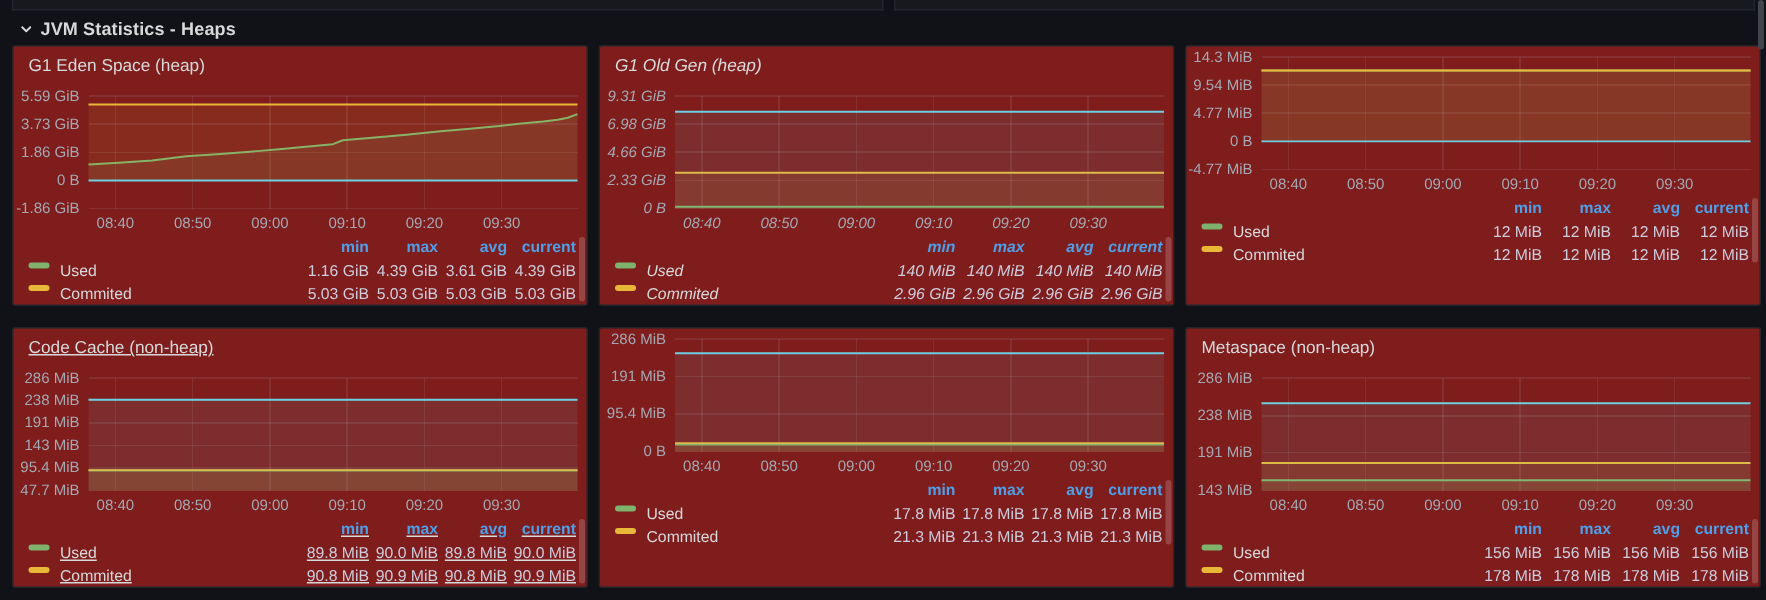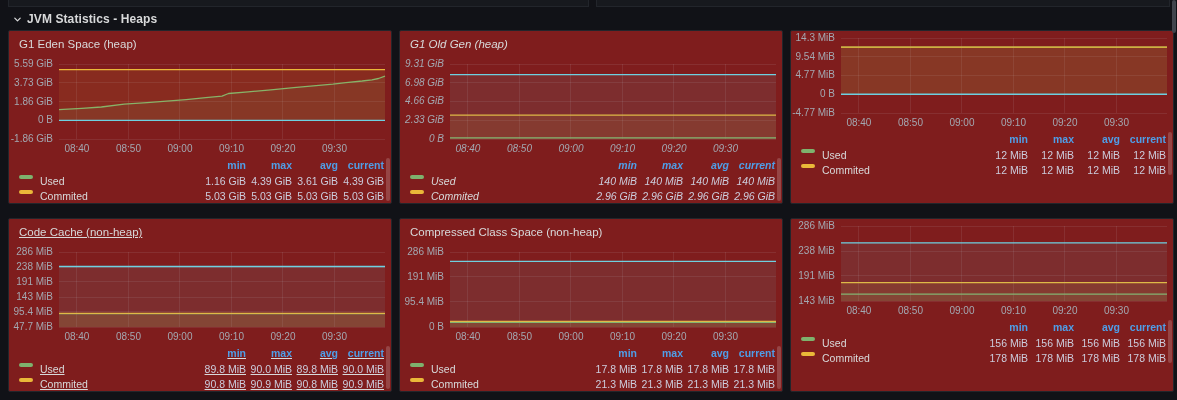--- a/index.html
+++ b/index.html
@@ -344,21 +344,20 @@
         <span class="val">90.8 MiB</span>
         <span class="val">90.9 MiB</span>
         <span class="val">90.8 MiB</span>
         <span class="val">90.9 MiB</span>
       </div>
       <div class="legend-scrollbar"></div>
     </div>
   </section>
 
   <section class="panel pos-1-1">
-    <div class="panel-title">Compressed Class Space (non-heap)</div>
     <svg class="chart" width="382" height="100">
         <g>
           <line x1="50" x2="376" y1="7" y2="7" stroke="rgba(204,204,220,0.10)" stroke-width="1" shape-rendering="crispEdges"></line>
           <text x="44" y="10" text-anchor="end" font-size="10" fill="#a3a8b1">286 MiB</text>
           <line x1="50" x2="376" y1="31.912587412587413" y2="31.912587412587413" stroke="rgba(204,204,220,0.10)" stroke-width="1" shape-rendering="crispEdges"></line>
           <text x="44" y="34.91258741258741" text-anchor="end" font-size="10" fill="#a3a8b1">191 MiB</text>
           <line x1="50" x2="376" y1="56.98251748251748" y2="56.98251748251748" stroke="rgba(204,204,220,0.10)" stroke-width="1" shape-rendering="crispEdges"></line>
           <text x="44" y="59.98251748251748" text-anchor="end" font-size="10" fill="#a3a8b1">95.4 MiB</text>
           <line x1="50" x2="376" y1="82" y2="82" stroke="rgba(204,204,220,0.10)" stroke-width="1" shape-rendering="crispEdges"></line>
           <text x="44" y="85" text-anchor="end" font-size="10" fill="#a3a8b1">0 B</text>
@@ -408,20 +407,21 @@
         <span class="val">21.3 MiB</span>
         <span class="val">21.3 MiB</span>
         <span class="val">21.3 MiB</span>
         <span class="val">21.3 MiB</span>
       </div>
       <div class="legend-scrollbar"></div>
     </div>
   </section>
 
   <section class="panel pos-1-2">
+    <div class="panel-title">Metaspace (non-heap)</div>
     <svg class="chart" width="382" height="100">
         <g>
           <line x1="50" x2="376" y1="7" y2="7" stroke="rgba(204,204,220,0.10)" stroke-width="1" shape-rendering="crispEdges"></line>
           <text x="44" y="10" text-anchor="end" font-size="10" fill="#a3a8b1">286 MiB</text>
           <line x1="50" x2="376" y1="32.17482517482517" y2="32.17482517482517" stroke="rgba(204,204,220,0.10)" stroke-width="1" shape-rendering="crispEdges"></line>
           <text x="44" y="35.17482517482517" text-anchor="end" font-size="10" fill="#a3a8b1">238 MiB</text>
           <line x1="50" x2="376" y1="56.82517482517483" y2="56.82517482517483" stroke="rgba(204,204,220,0.10)" stroke-width="1" shape-rendering="crispEdges"></line>
           <text x="44" y="59.82517482517483" text-anchor="end" font-size="10" fill="#a3a8b1">191 MiB</text>
           <line x1="50" x2="376" y1="82" y2="82" stroke="rgba(204,204,220,0.10)" stroke-width="1" shape-rendering="crispEdges"></line>
           <text x="44" y="85" text-anchor="end" font-size="10" fill="#a3a8b1">143 MiB</text>

